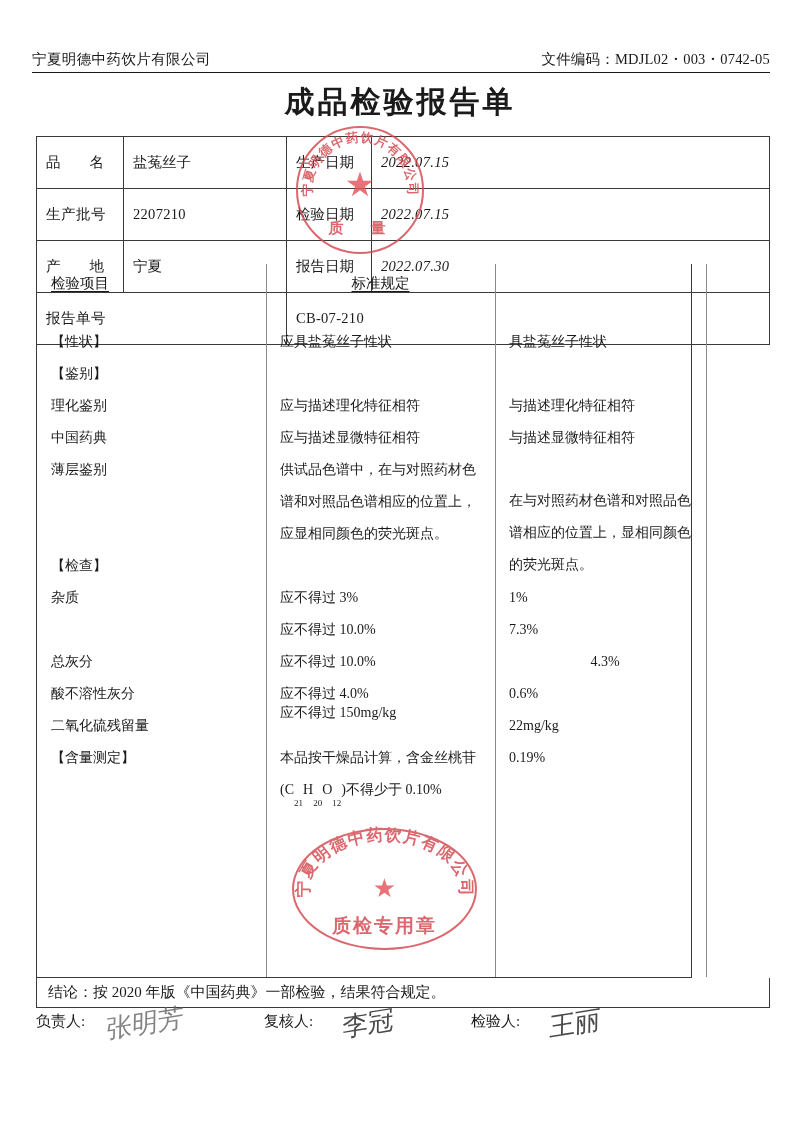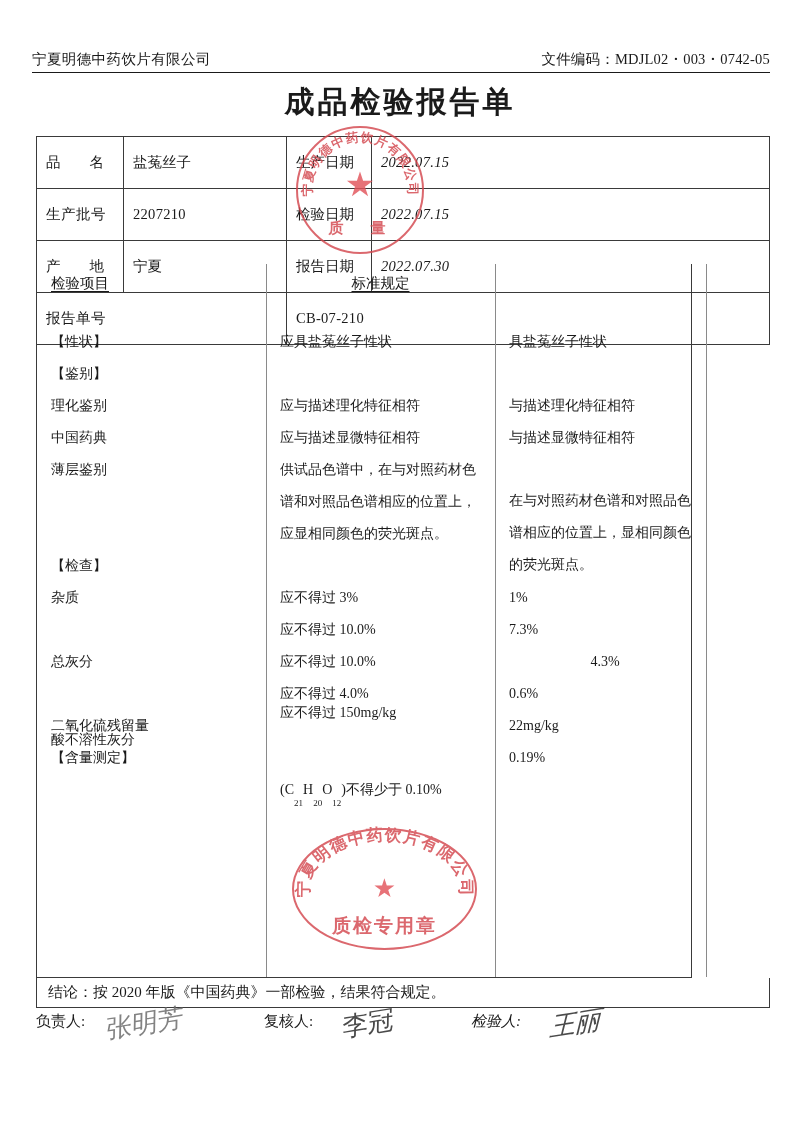--- a/index.html
+++ b/index.html
@@ -148,21 +148,21 @@
   .sigrow {
     position: absolute;
     left: 36px; top: 1012px;
     width: 700px;
     height: 60px;
     font-size: 15px;
   }
   .sig { position: absolute; top: 0; }
   .sig.s1 { left: 0px; }
   .sig.s2 { left: 228px; }
-  .sig.s3 { left: 435px; font-style: italic; }
+  .sig.s3 { left: 435px; }
 
   .scribble {
     position: absolute;
     top: -6px;
     font-family: "DejaVu Sans", sans-serif;
     font-size: 26px;
     color: #2b2b2b;
     transform: rotate(-9deg) skewX(-10deg);
     opacity: .85;
     white-space: nowrap;
@@ -283,33 +283,34 @@
     <div class="col-head h2">标准规定</div>
 
     <div class="cellwrap ca" style="top:62px;">【性状】</div>
     <div class="cellwrap ca" style="top:94px;">【鉴别】</div>
     <div class="cellwrap ca" style="top:126px;">理化鉴别</div>
     <div class="cellwrap ca" style="top:158px;">中国药典</div>
     <div class="cellwrap ca" style="top:190px;">薄层鉴别</div>
     <div class="cellwrap ca" style="top:286px;">【检查】</div>
     <div class="cellwrap ca" style="top:318px;">杂质</div>
     <div class="cellwrap ca" style="top:382px;">总灰分</div>
-    <div class="cellwrap ca" style="top:414px;margin-top:46px;">酸不溶性灰分</div>
+    <div class="cellwrap ca" style="top:414px;">酸不溶性灰分</div>
     <div class="cellwrap ca" style="top:446px;">二氧化硫残留量</div>
     <div class="cellwrap ca" style="top:478px;">【含量测定】</div>
 
     <div class="cellwrap cb" style="top:62px;">应具盐菟丝子性状</div>
     <div class="cellwrap cb" style="top:126px;">应与描述理化特征相符</div>
     <div class="cellwrap cb" style="top:158px;">应与描述显微特征相符</div>
     <div class="cellwrap cb ml" style="top:190px;">供试品色谱中，在与对照药材色谱和对照品色谱相应的位置上，应显相同颜色的荧光斑点。</div>
     <div class="cellwrap cb" style="top:318px;">应不得过 3%</div>
     <div class="cellwrap cb" style="top:350px;">应不得过 10.0%</div>
     <div class="cellwrap cb" style="top:382px;">应不得过 10.0%</div>
     <div class="cellwrap cb" style="top:414px;">应不得过 4.0%</div>
     <div class="cellwrap cb" style="top:433px;">应不得过 150mg/kg</div>
+    <div class="cellwrap cb" style="top:478px;">本品按干燥品计算，含金丝桃苷</div>
     <div class="cellwrap cb" style="top:510px;">
       <span>(C</span><sub>21</sub><span>H</span><sub>20</sub><span>O</span><sub>12</sub><span>)不得少于 0.10%</span>
     </div>
 
     <div class="cellwrap cc" style="top:62px;">具盐菟丝子性状</div>
     <div class="cellwrap cc" style="top:126px;">与描述理化特征相符</div>
     <div class="cellwrap cc" style="top:158px;">与描述显微特征相符</div>
     <div class="cellwrap cc ml" style="top:176px;margin-top:45px;">在与对照药材色谱和对照品色谱相应的位置上，显相同颜色的荧光斑点。</div>
     <div class="cellwrap cc" style="top:318px;">1%</div>
     <div class="cellwrap cc" style="top:350px;">7.3%</div>

